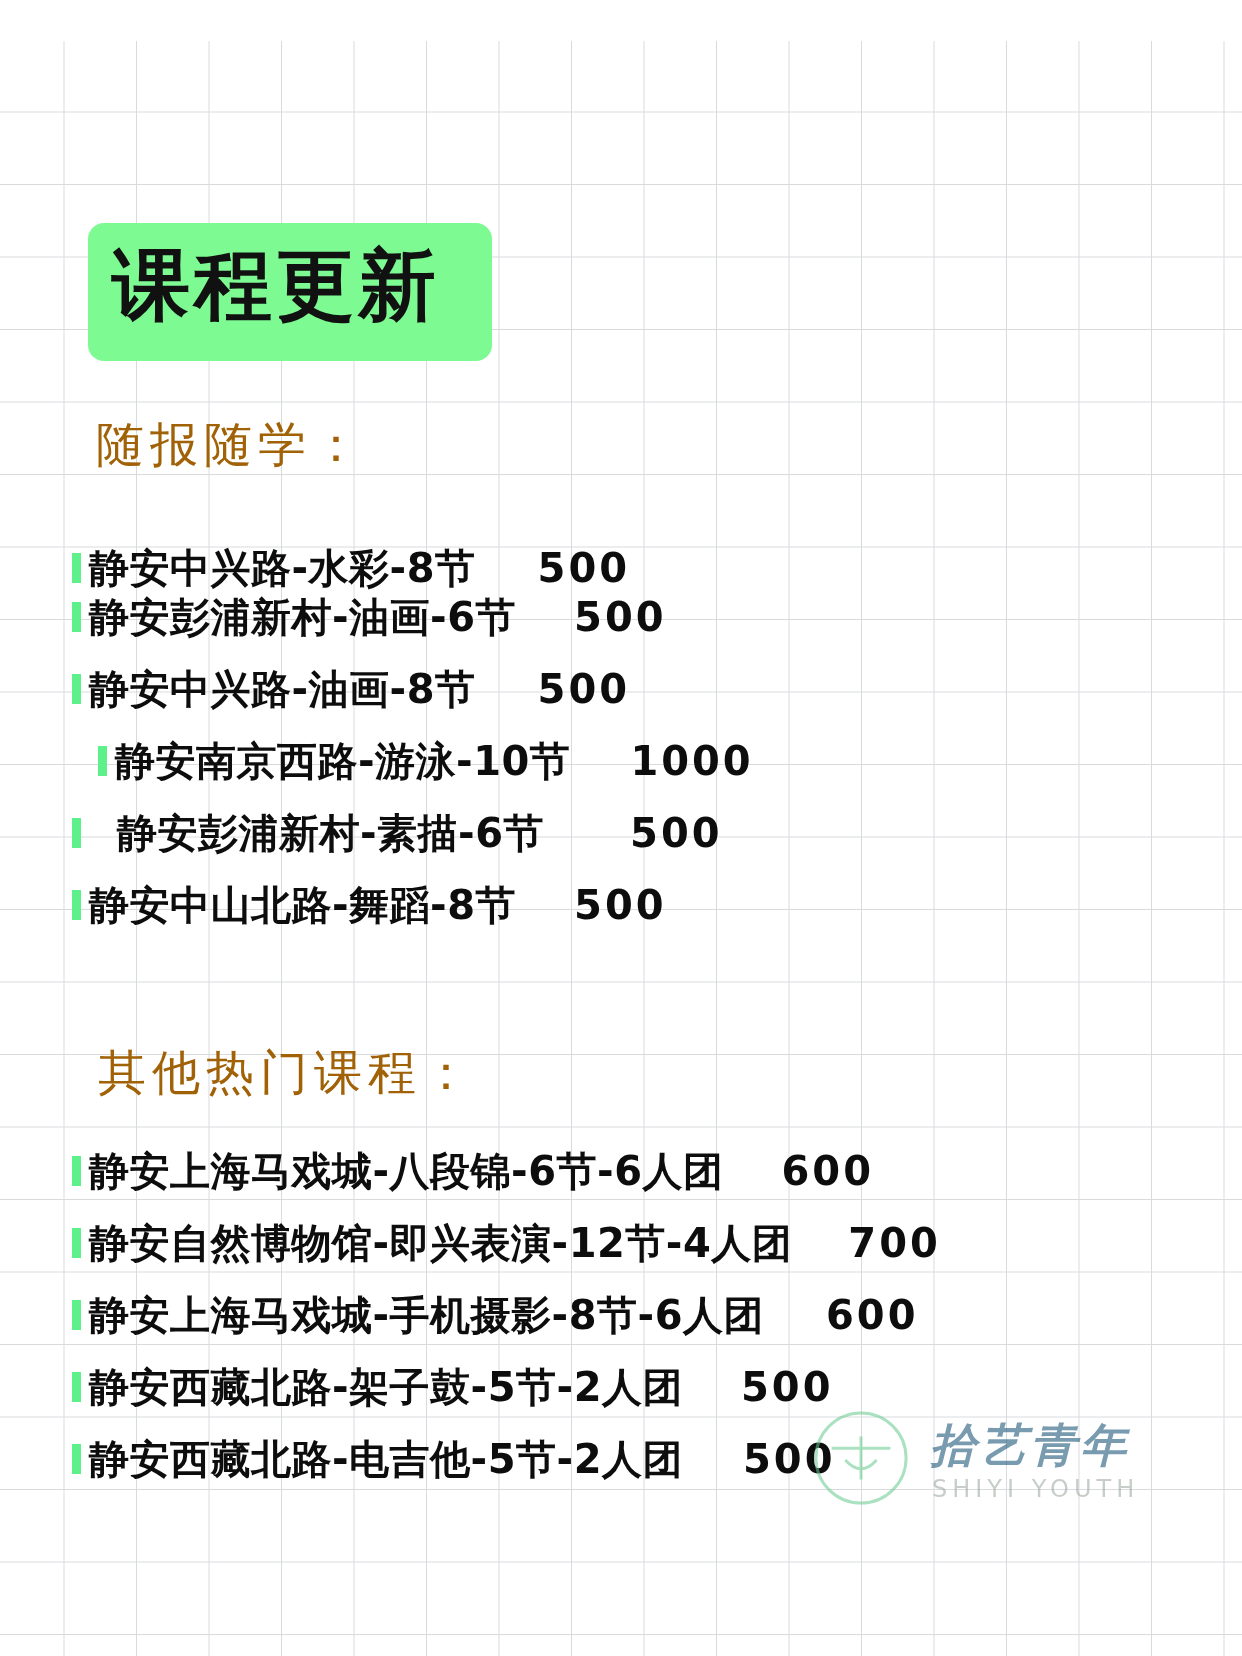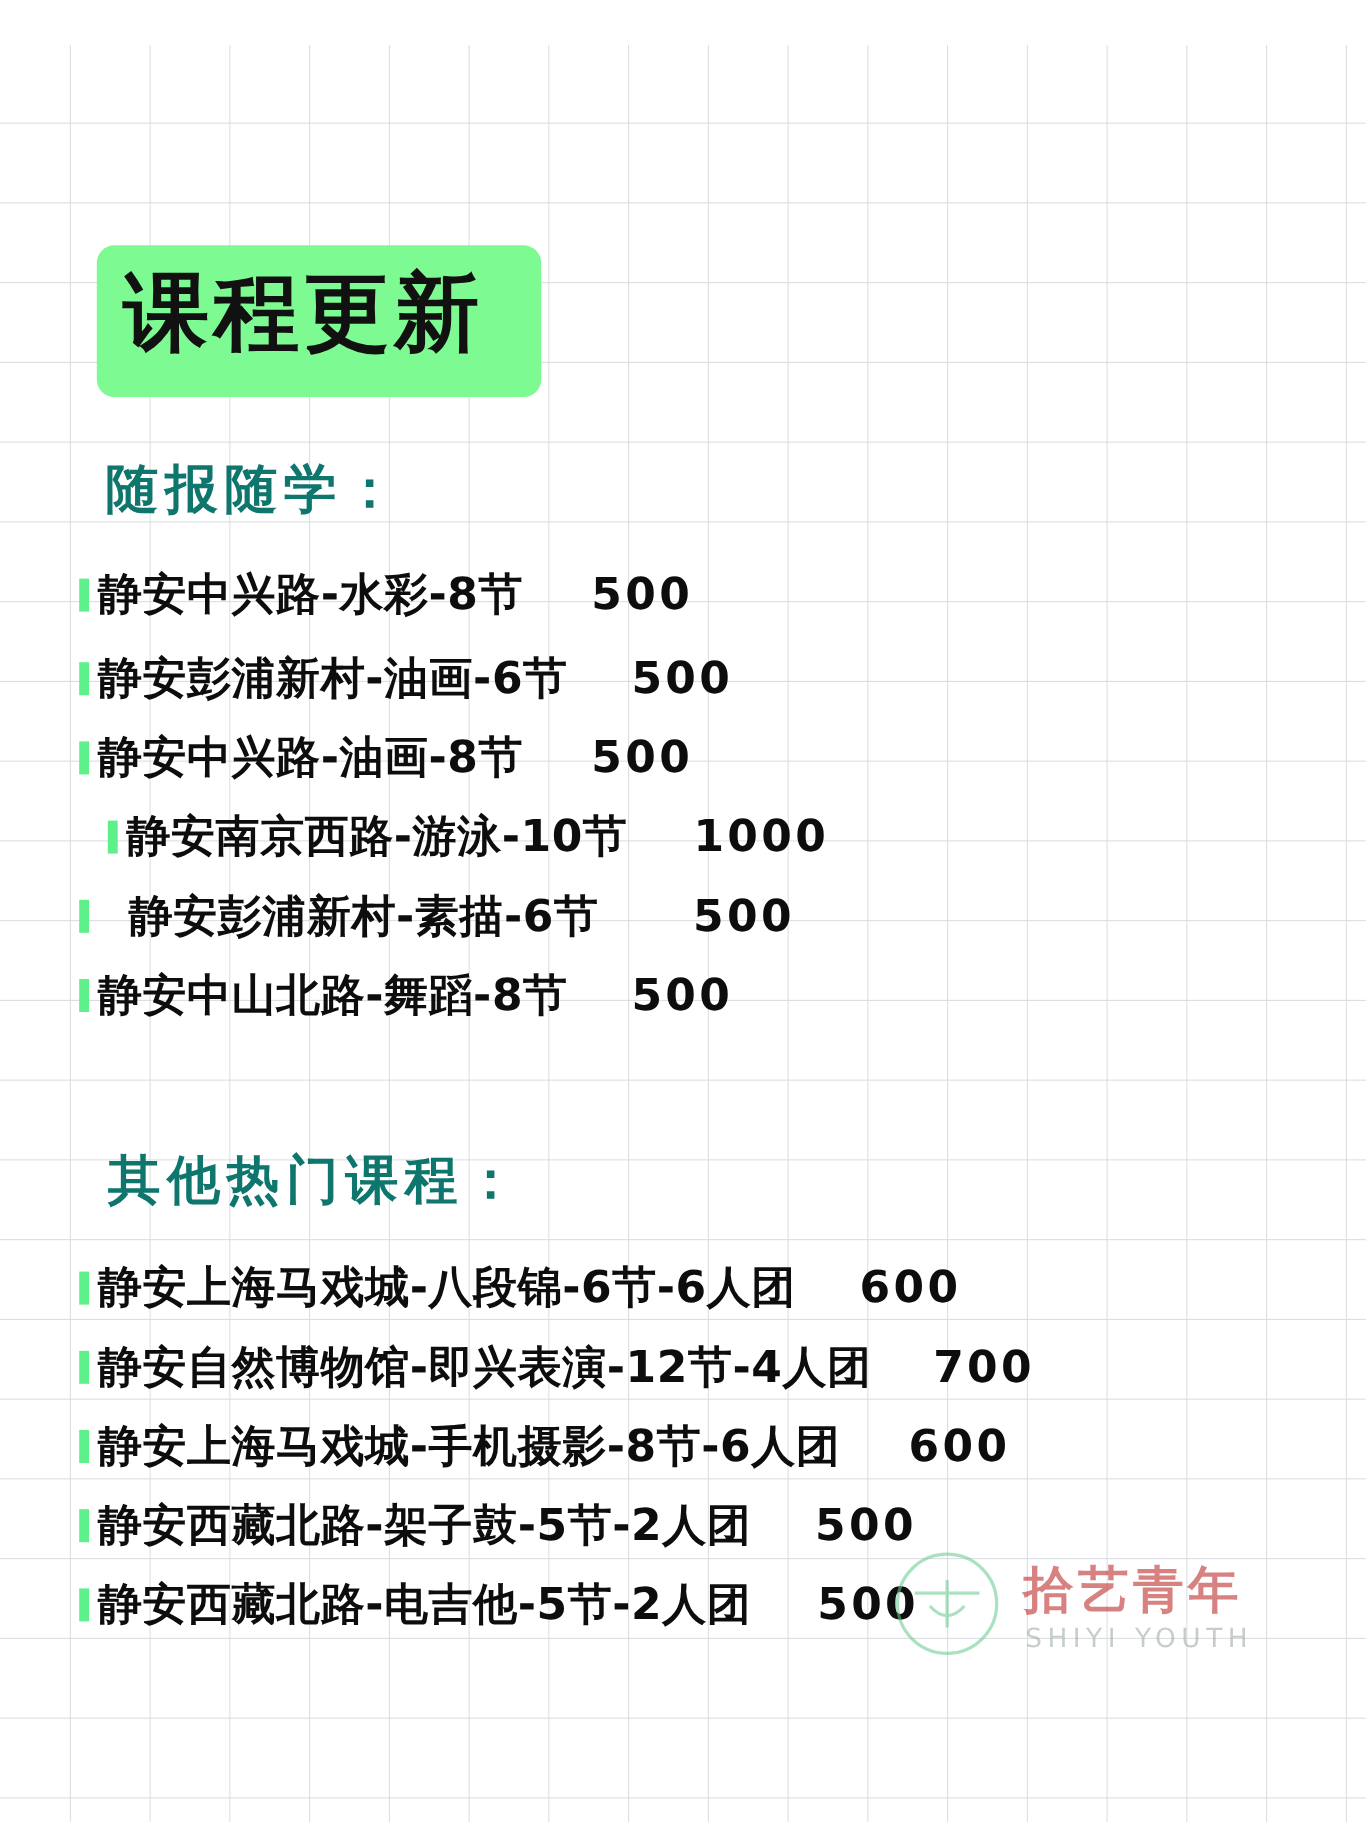--- a/index.html
+++ b/index.html
@@ -56,23 +56,23 @@
     letter-spacing: 4px;
     color: #111111;
     white-space: nowrap;
     font-family: "DejaVu Sans", "Liberation Sans", sans-serif;
   }
 
   
   .section-heading {
     position: absolute;
     font-size: 48px;
-    font-weight: 700;
+    font-weight: 400;
     letter-spacing: 6px;
-    color: #0f766e;
+    color: #a16207;
     white-space: nowrap;
   }
   #heading-1 { left: 96px; top: 372px; }
   #heading-2 { left: 98px; top: 1000px; }
 
   
   .course-row {
     position: absolute;
     display: flex;
     align-items: center;
@@ -118,23 +118,24 @@
     top: 0;
     width: 98px;
     height: 98px;
   }
   #watermark .wm-cn {
     position: absolute;
     left: 118px;
     top: 6px;
     font-size: 46px;
     letter-spacing: 4px;
-    color: #b91c1c;
-    font-weight: 700;
-    white-space: nowrap;
+    color: #0c4a6e;
+    font-weight: 700;
+    white-space: nowrap;
+    font-style: italic;
   }
   #watermark .wm-en {
     position: absolute;
     left: 120px;
     top: 66px;
     font-size: 24px;
     letter-spacing: 5px;
     color: #9aa79e;
     white-space: nowrap;
   }
@@ -147,21 +148,21 @@
 
   <div id="content">
 
     <div class="title-wrap">
       <div class="title-highlight"></div>
       <span class="title-text">课程更新</span>
     </div>
 
     <div class="section-heading" id="heading-1">随报随学：</div>
 
-    <div class="course-row g1" style="top:480px;">
+    <div class="course-row g1" style="top:507px;">
       <span class="bullet"></span>
       <span class="course-name">静安中兴路-水彩-8节</span>
       <span class="course-price" style="margin-left:62px;">500</span>
     </div>
 
     <div class="course-row g1" style="top:556px;">
       <span class="bullet"></span>
       <span class="course-name">静安彭浦新村-油画-6节</span>
       <span class="course-price" style="margin-left:58px;">500</span>
     </div>

